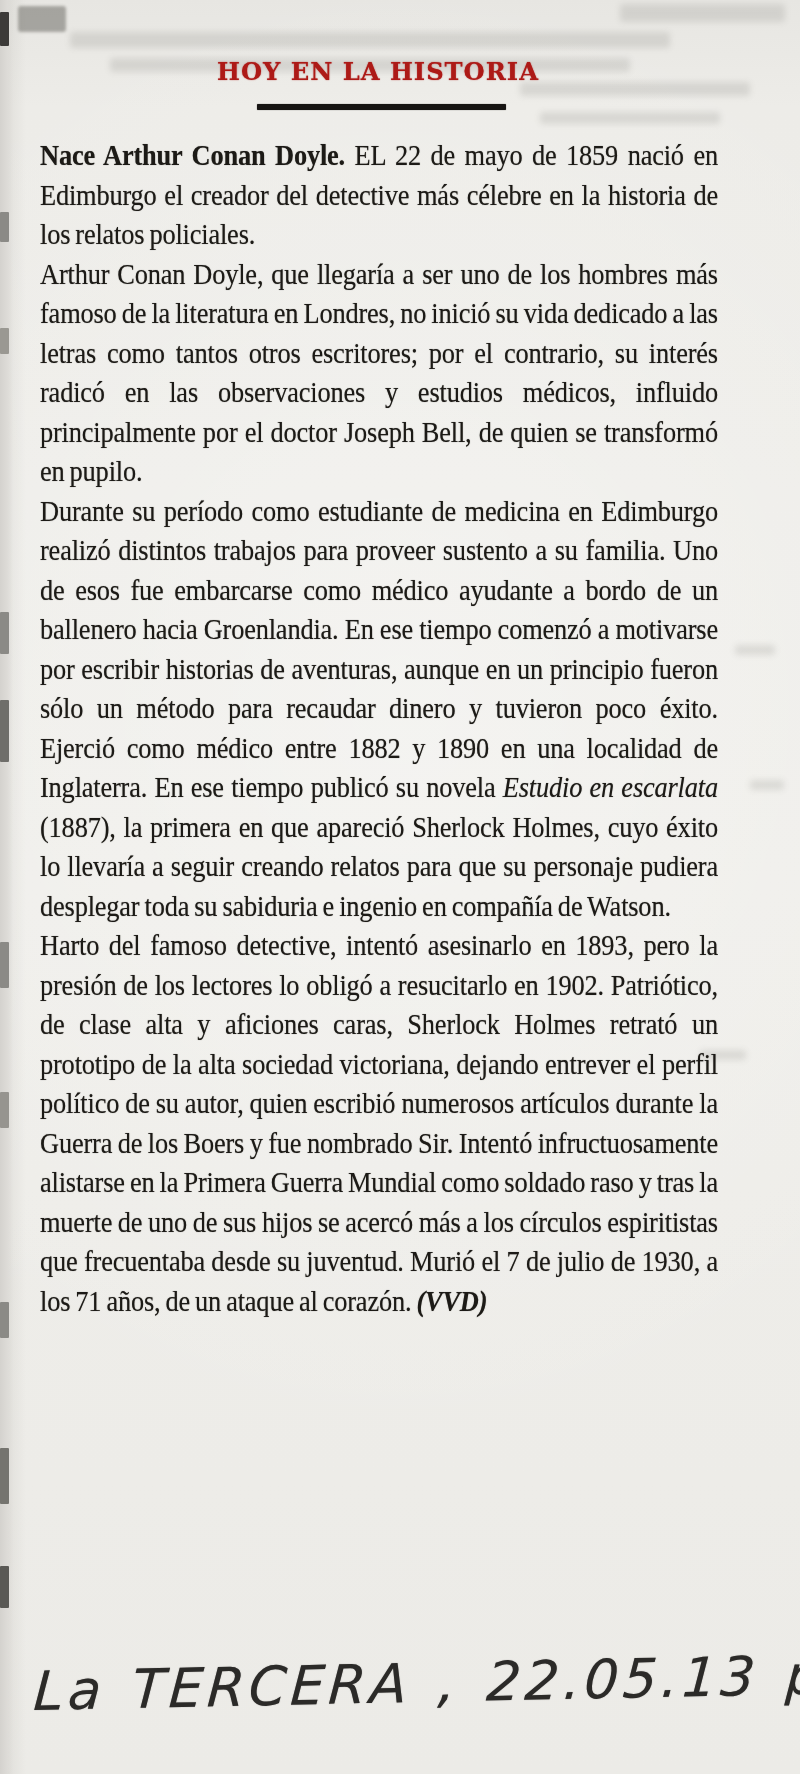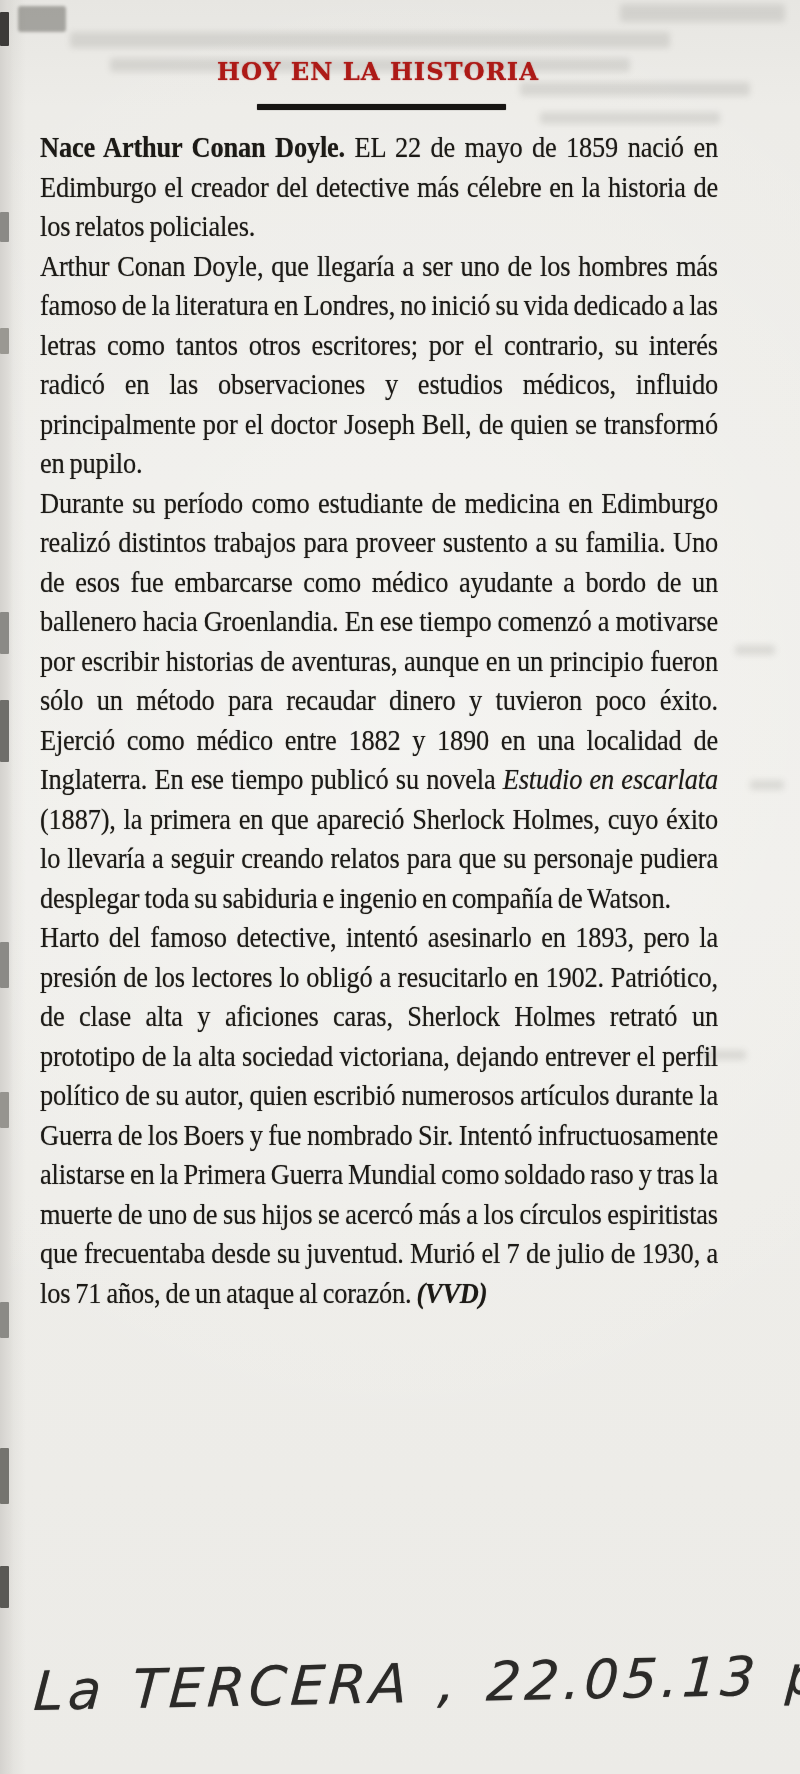--- a/index.html
+++ b/index.html
@@ -35,21 +35,21 @@
     transform:scaleX(.97);transform-origin:center;
     text-shadow:0 0 1px rgba(173,26,23,.65), 0 0 2px rgba(173,26,23,.25);
   }
   .header-rule{
     position:absolute;left:257px;top:104px;width:249px;height:6px;
     background:#171513;border-radius:1px;
     box-shadow:0 0 1px rgba(20,18,16,.8);
   }
   
   .article{
-    position:absolute;left:40px;top:128px;width:678px;height:1516px;overflow:hidden;
+    position:absolute;left:40px;top:136px;width:678px;height:1516px;overflow:hidden;
   }
   .article-inner{
     width:745px;
     transform:scaleX(.91);transform-origin:top left;
     font-size:29px;line-height:39.5px;
     color:#1c1a16;
     text-align:justify;
     letter-spacing:-0.2px;word-spacing:-1.5px;
     text-shadow:0 0 1px rgba(35,32,28,.55);
     hyphens:auto;-webkit-hyphens:auto;

